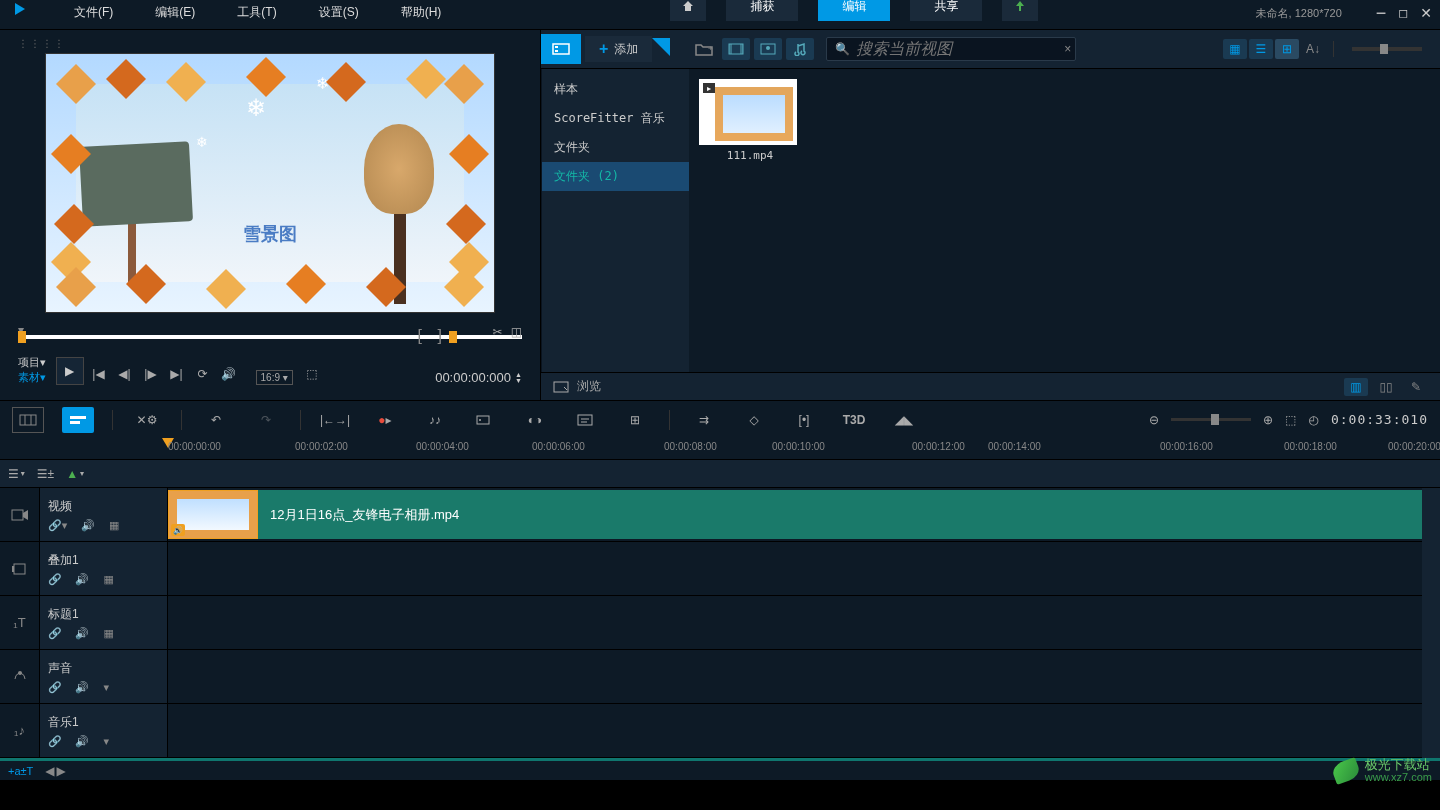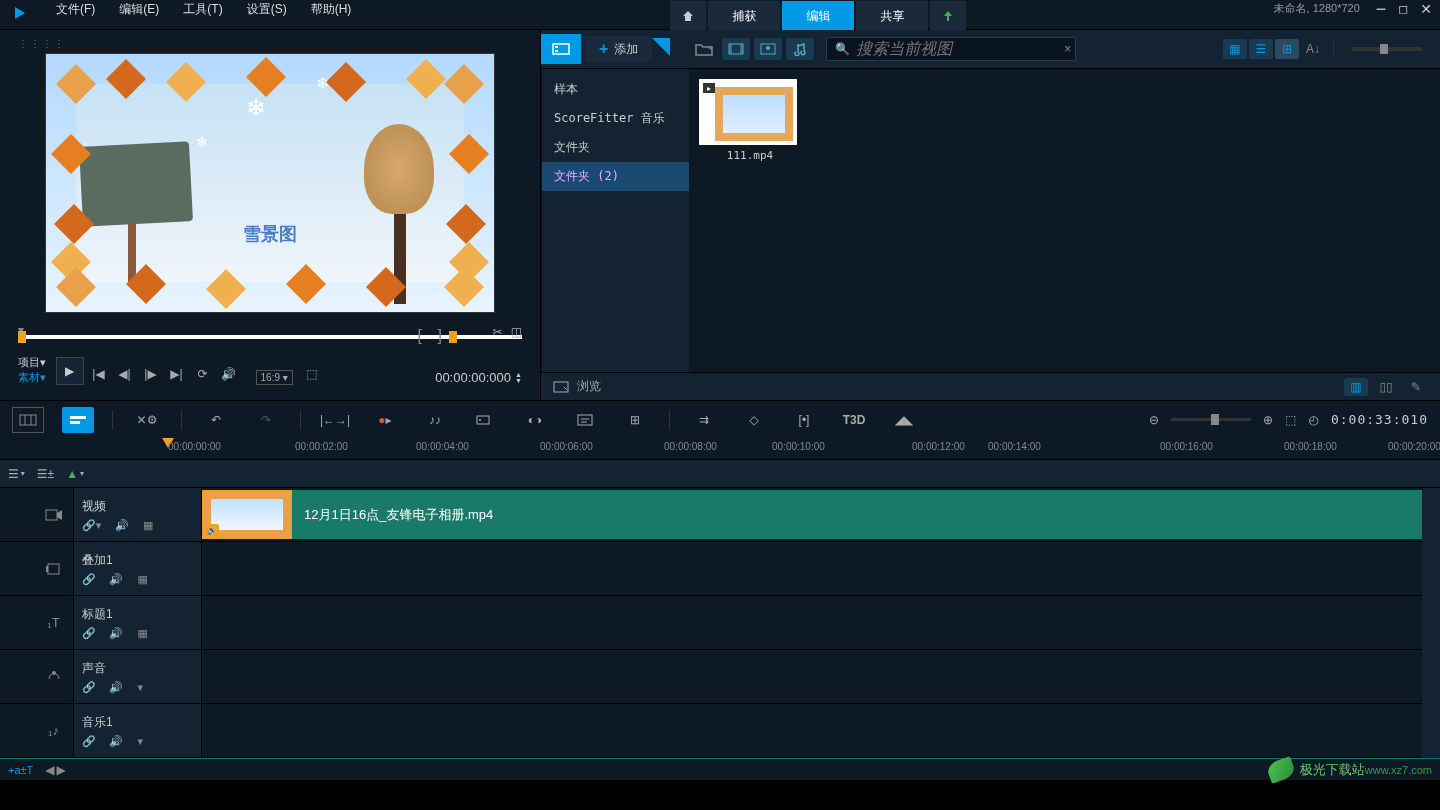--- a/index.html
+++ b/index.html
@@ -1,19 +1,19 @@
 <!DOCTYPE html>
 <html><head>
 <meta charset="utf-8">
 <style>
 * { margin: 0; padding: 0; box-sizing: border-box; font-family: "Microsoft YaHei", Arial, sans-serif; }
 body { background: #000; color: #ccc; width: 1440px; height: 810px; overflow: hidden; font-size: 12px; }
 
 
-.menubar { height: 30px; background: #0d1a26; display: flex; align-items: flex-start; padding: 1px 8px; border-bottom: 1px solid #000; }
+.menubar { height: 30px; background: #0d1a26; display: flex; align-items: flex-end; padding: 8px 8px; border-bottom: 1px solid #000; gap: 18px; }
 .menubar .logo { width: 24px; height: 24px; display: flex; align-items: center; justify-content: center; color: #1e90ff; margin-right: 12px; }
 .menubar .menu-item { padding: 0 12px; color: #ddd; cursor: pointer; font-size: 12px; }
 .menubar .spacer { flex: 1; }
 .menubar .tab-btn { padding: 6px 24px; background: #1a2a3a; color: #fff; margin: 0 1px; cursor: pointer; height: 30px; display: flex; align-items: center; }
 .menubar .tab-btn.active { background: #0099e5; }
 .menubar .home-btn { width: 36px; height: 30px; background: #1a2a3a; display: flex; align-items: center; justify-content: center; margin-right: 1px; }
 .menubar .upload-btn { width: 36px; height: 30px; background: #1a2a3a; display: flex; align-items: center; justify-content: center; color: #4caf50; margin-left: 1px;}
 .menubar .win-controls { display: flex; gap: 12px; margin-left: auto; align-items: center; }
 .menubar .project-info { color: #999; font-size: 11px; margin-right: 16px; margin-left: auto;}
 
@@ -67,21 +67,21 @@
 .library-toolbar .view-btn.alt { background: #2a4a62;}
 .library-toolbar .sort-btn { width: 24px; height: 20px; display: flex; align-items: center; justify-content: center; color: #888;}
 .library-toolbar .zoom-slider { width: 70px; height: 4px; background: #333; position: relative; margin: 0 10px;}
 .library-toolbar .zoom-slider .thumb { position: absolute; left: 40%; top: -3px; width: 8px; height: 10px; background: #888;}
 
 .library-body { flex: 1; display: flex;}
 .library-sidebar { width: 40px; background: #142332; display: flex; flex-direction: column; align-items: center; padding-top: 0;}
 .library-sidebar .side-btn { width: 40px; height: 48px; display: flex; align-items: center; justify-content: center; color: #888; font-size: 14px;}
 .library-tree { width: 148px; background: #142332; border-left: 1px solid #0a1420; padding: 6px 0;}
 .library-tree .tree-item { padding: 6px 12px; color: #ccc; font-size: 12px; cursor: pointer; font-family: "SimSun", monospace;}
-.library-tree .tree-item.selected { background: #1a4a72; color: #f0abfc;}
+.library-tree .tree-item.selected { background: #1a4a72; color: #14b8a6;}
 .library-content { flex: 1; background: #0d1a26; padding: 10px; position: relative;}
 .library-thumb { width: 102px; display: inline-block; text-align: center;}
 .library-thumb .thumb-img { width: 98px; height: 66px; background: #fff; border: 2px solid #fff; position: relative; overflow: hidden;}
 .library-thumb .thumb-inner { position: absolute; inset: 6px 2px 2px 14px; background: linear-gradient(180deg, #b3d9ff 0%, #e8f4ff 100%);}
 .library-thumb .thumb-icon { position: absolute; left: 2px; top: 2px; width: 12px; height: 10px; background: #333; color: #fff; font-size: 8px; display: flex; align-items: center; justify-content: center;}
 .library-thumb .thumb-name { color: #ccc; font-size: 11px; margin-top: 4px; font-family: monospace;}
 .library-footer { height: 28px; background: #142332; display: flex; align-items: center; padding: 0 12px; gap: 8px; color: #aaa; border-top: 1px solid #000;}
 .library-footer .right-icons { margin-left: auto; display: flex; gap: 6px;}
 .library-footer .right-icons .ribtn { width: 24px; height: 18px; background: #1a3a52; display: flex; align-items: center; justify-content: center; color: #0099e5; border-radius: 2px;}
 
@@ -102,36 +102,36 @@
 .timeline-ruler .tick { position: absolute; top: 3px;}
 .timeline-ruler .playhead { position: absolute; left: 0; top: 0; width: 0; height: 0; border-left: 6px solid transparent; border-right: 6px solid transparent; border-top: 10px solid #f0a020;}
 
 
 .timeline-controls-row { height: 28px; background: #142332; display: flex; align-items: center; padding: 0 8px; gap: 12px; border-bottom: 1px solid #000;}
 .timeline-controls-row .tc-btn { display: flex; align-items: center; gap: 2px; color: #aaa;}
 .timeline-controls-row .add-marker { color: #4caf50;}
 
 
 .timeline-tracks { background: #0d1a26;}
-.track-row { display: flex; border-bottom: 1px solid #000; height: 54px; padding-left: 34px;}
+.track-row { display: flex; border-bottom: 1px solid #000; height: 54px;}
 .track-row.short { height: 54px;}
 .track-icon-col { width: 40px; background: #0d1a26; display: flex; align-items: center; justify-content: center; color: #888; border-right: 1px solid #000;}
 .track-header { width: 128px; background: #142332; padding: 4px 8px; border-right: 1px solid #000; display: flex; flex-direction: column; justify-content: center;}
 .track-header .track-name { color: #ccc; font-size: 12px; margin-bottom: 4px;}
 .track-header .track-ctrls { display: flex; gap: 14px; color: #888; font-size: 11px;}
 .track-content { flex: 1; background: #0d1a26; position: relative;}
 .track-clip { position: absolute; left: 0; top: 2px; bottom: 2px; right: 0; background: #1a7a6a; display: flex; align-items: center;}
 .track-clip .clip-thumb { width: 90px; height: 100%; background: linear-gradient(180deg, #b3d9ff 0%, #fff 100%); border: 1px solid #f0a020; position: relative; overflow: hidden;}
 .track-clip .clip-thumb .ct-leaves { position: absolute; inset: 0; border: 8px solid #e8a04a;}
 .track-clip .clip-thumb .ct-badge { position: absolute; left: 2px; bottom: 2px; width: 14px; height: 12px; background: #f0a020; border-radius: 2px; display:flex; align-items:center; justify-content:center; font-size:8px;}
 .track-clip .clip-name { color: #fff; font-size: 13px; margin-left: 12px;}
 .timeline-right-scroll { width: 18px; background: #142332;}
 
 
-.bottom-bar { height: 22px; background: #0d1a26; display: flex; align-items: center; padding: 0 8px; gap: 12px; border-top: 1px solid #0f766e;}
+.bottom-bar { height: 22px; background: #0d1a26; display: flex; align-items: center; padding: 0 8px; gap: 12px; border-top: 3px solid #0f766e;}
 .bottom-bar .bb-btn { color: #0099e5; font-size: 11px;}
 .bottom-bar .hscroll { display: flex; gap: 2px; color: #888;}
 .bottom-bar .watermark { margin-left: auto; display: flex; align-items: center; gap: 6px; color: #3a9b4a; font-size: 13px;}
 .bottom-bar .watermark .site { color: #3a9b4a; font-family: Arial;}
 .bottom-bar .wm-logo { width: 26px; height: 20px; background: linear-gradient(135deg, #4ac94a, #2a8a3a); border-radius: 50% 10% 50% 10%; transform: rotate(-20deg);}
 
 svg { display: block;}
 </style>
 </head>
 <body>
@@ -391,21 +391,21 @@
     <div class="tl-timecode">0:00:33:010</div>
   </div>
 </div>
 
 <div class="timeline-ruler">
   <div class="ruler-track">
     <div class="playhead" style="left:-6px"></div>
     <span class="tick" style="left:0px">00:00:00:00</span>
     <span class="tick" style="left:127px">00:00:02:00</span>
     <span class="tick" style="left:248px">00:00:04:00</span>
-    <span class="tick" style="left:372px">00:00:06:00</span>
+    <span class="tick" style="left:364px">00:00:06:00</span>
     <span class="tick" style="left:496px">00:00:08:00</span>
     <span class="tick" style="left:604px">00:00:10:00</span>
     <span class="tick" style="left:744px">00:00:12:00</span>
     <span class="tick" style="left:820px">00:00:14:00</span>
     <span class="tick" style="left:992px">00:00:16:00</span>
     <span class="tick" style="left:1116px">00:00:18:00</span>
     <span class="tick" style="left:1220px">00:00:20:00</span>
   </div>
 </div>
 
@@ -512,18 +512,18 @@
 </div>
 
 <div class="bottom-bar">
   <span class="bb-btn">+a±T</span>
   <div class="hscroll">
     <span>◀</span>
     <span>▶</span>
   </div>
   <div class="watermark">
     <div class="wm-logo"></div>
-    <div style="display:flex;line-height:12px">
+    <div style="display:flex;flex-direction:column;line-height:12px">
       <span style="font-size:13px;color:#6ac96a">极光下载站</span>
       <span class="site" style="font-size:11px">www.xz7.com</span>
     </div>
   </div>
 </div>
 
 </body></html>

